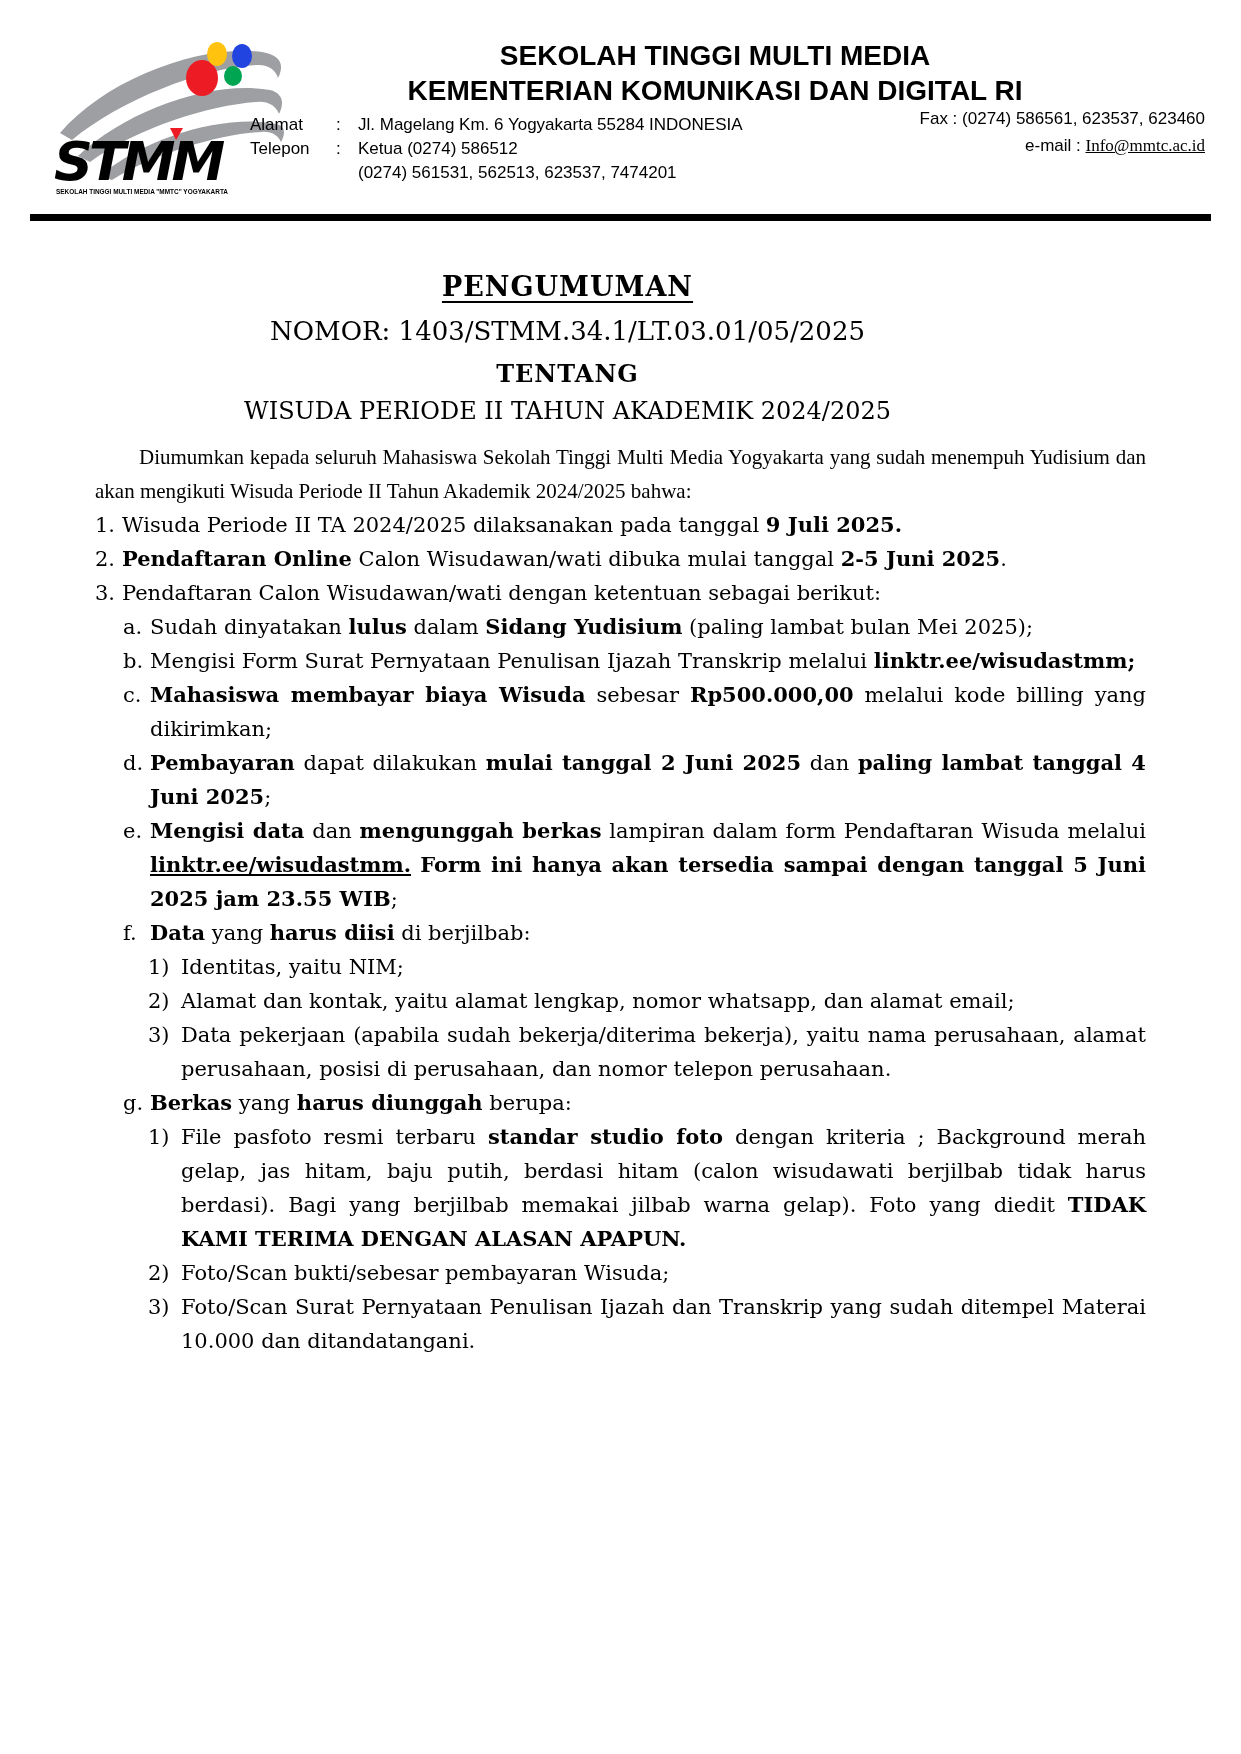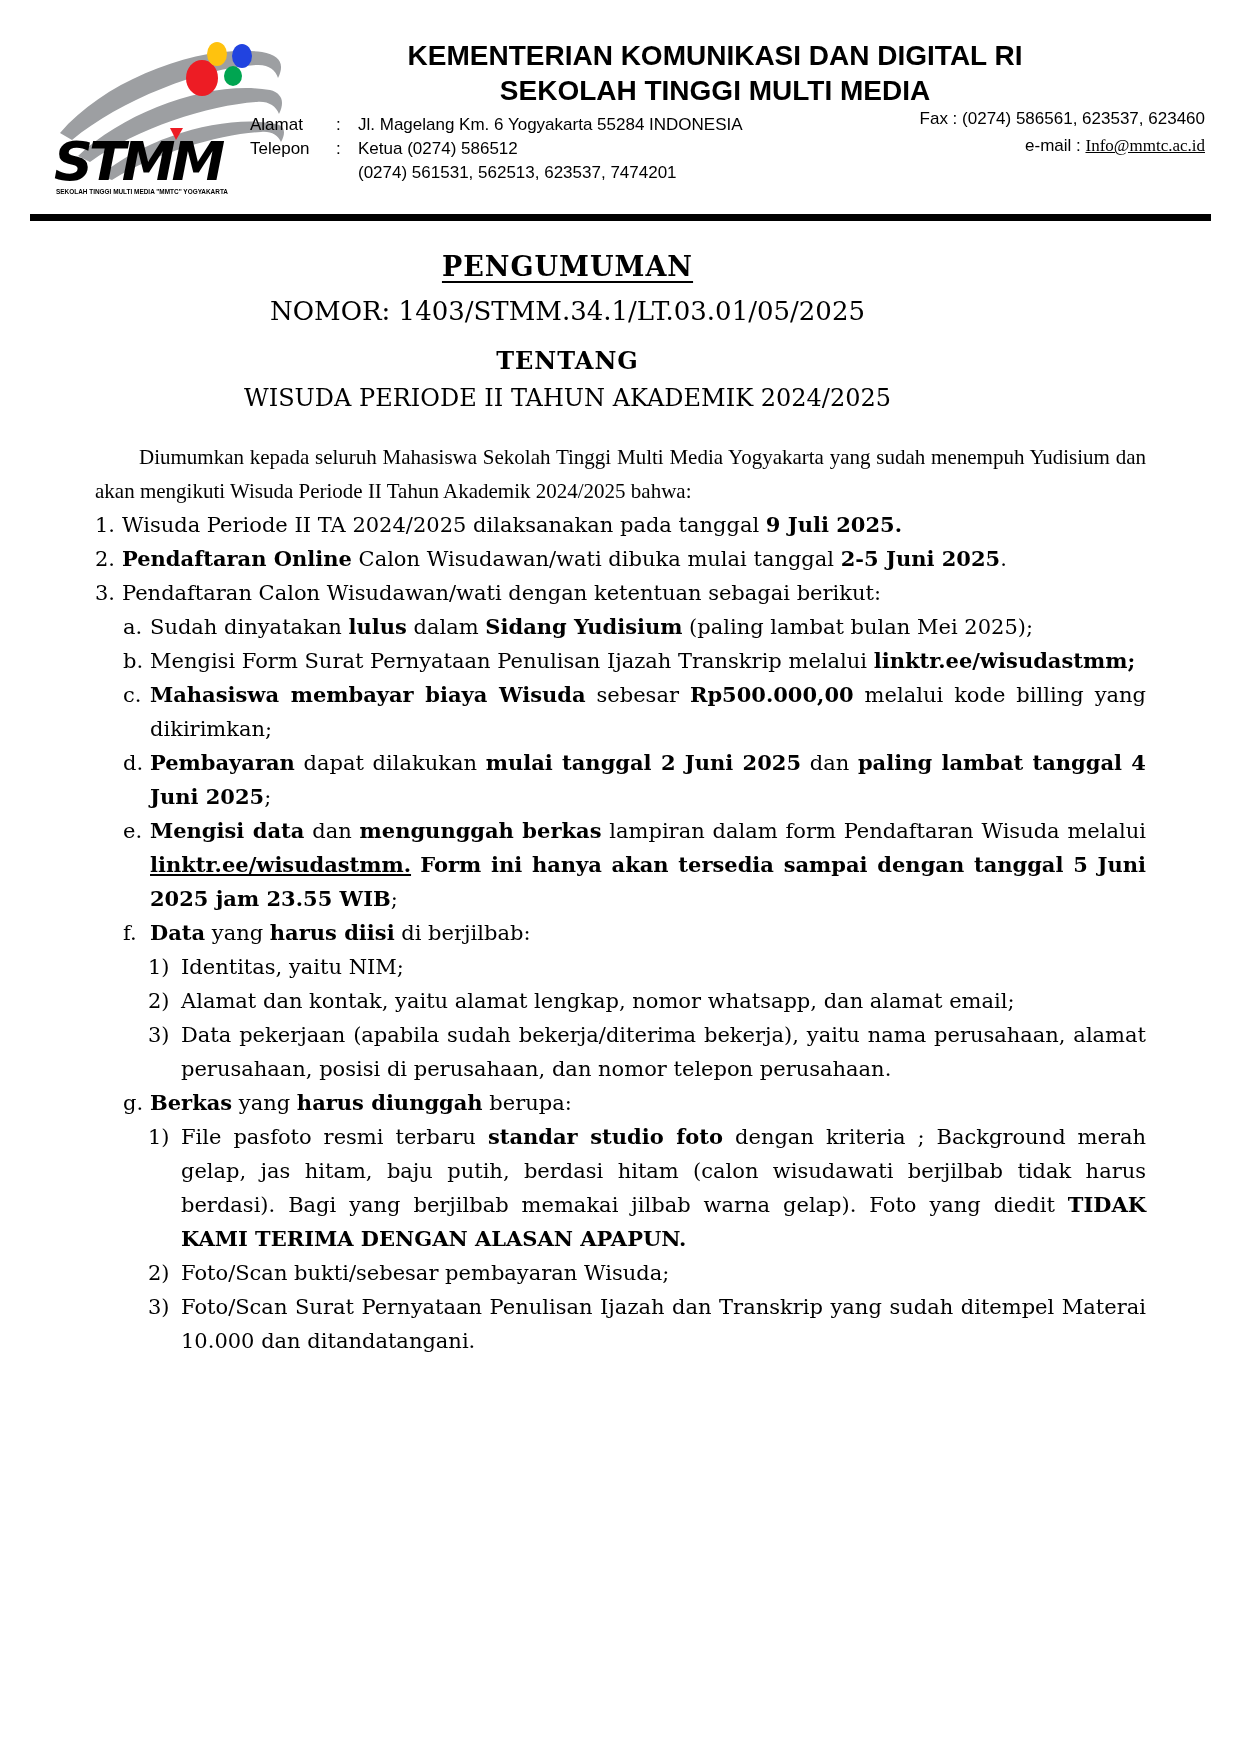--- a/index.html
+++ b/index.html
@@ -36,22 +36,23 @@
   .email-link { text-decoration:underline;font-family:Liberation Serif, serif; }
 
   .rule { position:absolute; left:30px; top:214px; width:1181px; height:7px; background:#000; }
 
   
   .titleblock { position:absolute; left:95px; top:251px; width:945px; text-align:center; }
   .t-heading {
     font-size:27px; font-weight:bold; letter-spacing:1px;
     text-decoration:underline; text-decoration-thickness:2px; text-underline-offset:5px;
     margin-bottom:14px;
+    margin-top:20px;
   }
-  .t-number { font-size:26px; margin-bottom:20px; }
+  .t-number { font-size:26px; margin-bottom:13px; }
   .t-about  { font-size:24px; font-weight:bold; letter-spacing:1px; margin-bottom:9px; }
   .t-subject{ font-size:24px; }
 
   
   .docbody {
     position:absolute; left:95px; top:440px; width:1051px;
     font-size:21px; line-height:34px; text-align:justify;
   }
   .intro { margin:0; text-indent:44px;font-family:Liberation Serif, serif; }
   .li { position:relative; }
@@ -75,22 +76,22 @@
     <ellipse cx="150" cy="48" rx="16" ry="18" fill="#ed1c24"></ellipse>
     <ellipse cx="165" cy="24" rx="10" ry="12" fill="#ffc20e"></ellipse>
     <ellipse cx="190" cy="26" rx="10" ry="12" fill="#2143e0"></ellipse>
     <ellipse cx="181" cy="46" rx="9" ry="10" fill="#00a551"></ellipse>
     <polygon points="118,98 131,98 124,110" fill="#ed1c24"></polygon>
     <text x="2" y="150" font-size="54" font-weight="bold" font-style="italic" font-family="'DejaVu Sans', sans-serif" letter-spacing="-4">STMM</text>
     <text x="4" y="164" font-size="7.5" font-weight="bold" font-family="'Liberation Sans', sans-serif" textLength="172" lengthAdjust="spacingAndGlyphs">SEKOLAH TINGGI MULTI MEDIA "MMTC" YOGYAKARTA</text>
   </svg>
 
   <div class="ministry">
+    <div>SEKOLAH TINGGI MULTI MEDIA</div>
     <div>KEMENTERIAN KOMUNIKASI DAN DIGITAL RI</div>
-    <div>SEKOLAH TINGGI MULTI MEDIA</div>
   </div>
 
   <div class="contact-left">
     <div class="c-row">
       <span class="c-label">Alamat</span>
       <span class="c-colon">:</span>
       <span class="c-value">Jl. Magelang Km. 6 Yogyakarta 55284 INDONESIA</span>
     </div>
     <div class="c-row">
       <span class="c-label">Telepon</span>

